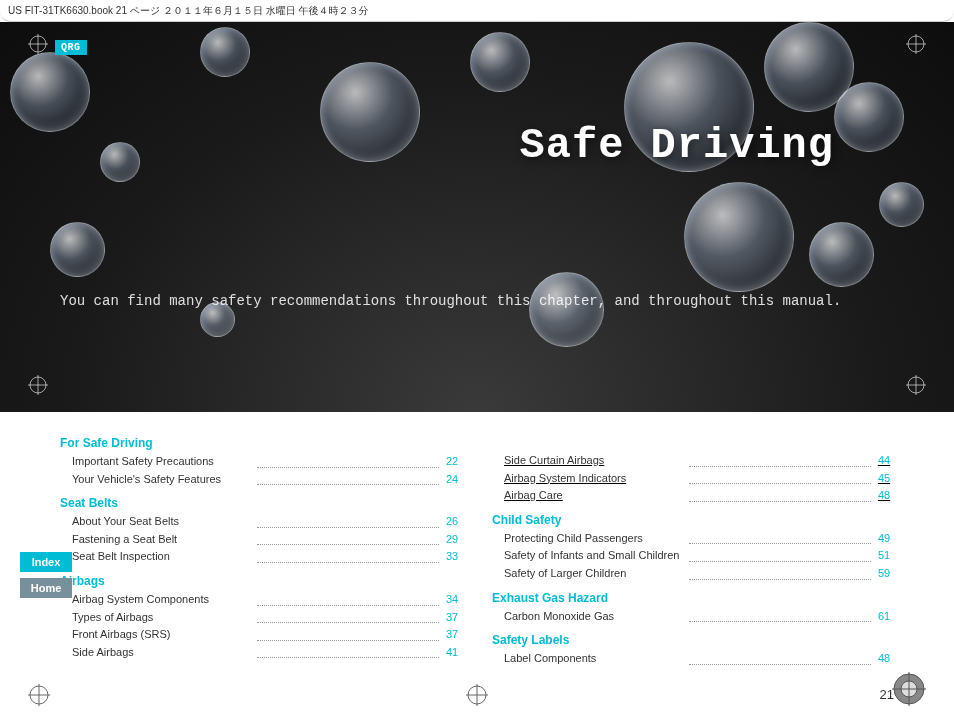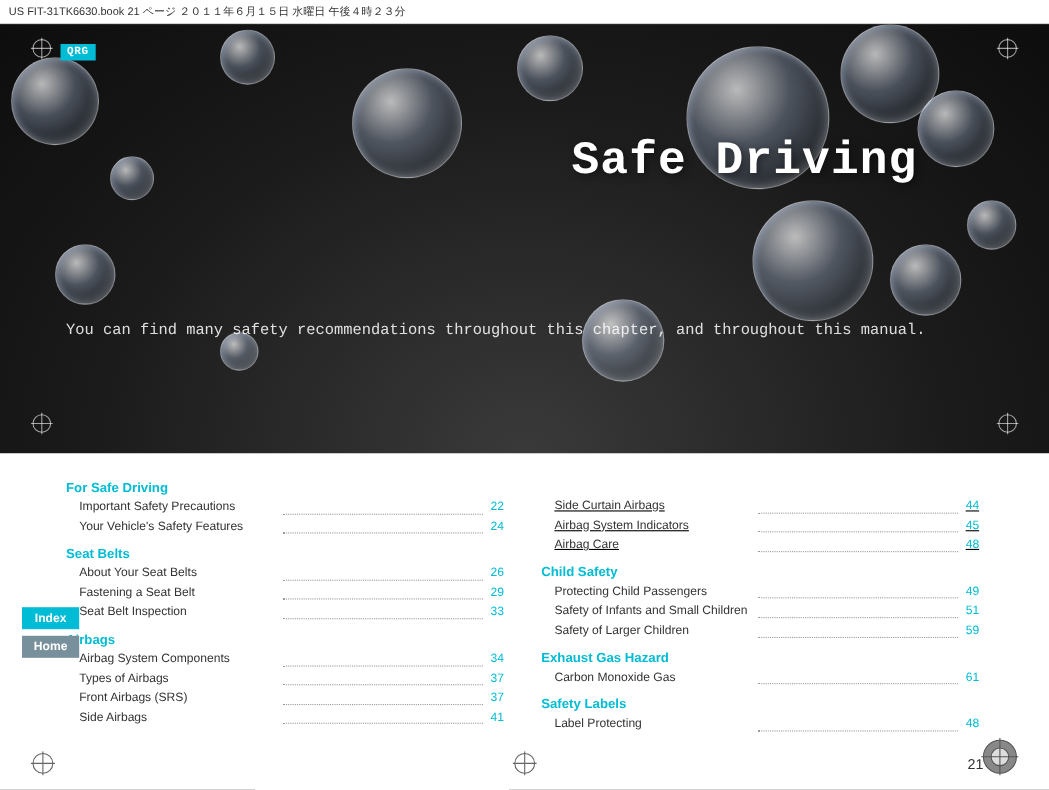--- a/index.html
+++ b/index.html
@@ -16,20 +16,21 @@
     .top-bar {
       width: 100%;
       height: 22px;
       background: #fff;
       border-bottom: 1px solid #ccc;
       display: flex;
       align-items: center;
       padding: 0 8px;
       font-size: 10px;
       color: #333;
+      border-radius: 11px;
     }
 
     
     .hero {
       width: 100%;
       height: 390px;
       background: #1a1a1a;
       position: relative;
       overflow: hidden;
       font-family: Liberation Mono, monospace;
@@ -345,21 +346,21 @@
 
       <div class="toc-section-title">Exhaust Gas Hazard</div>
       <div class="toc-item">
         <span class="toc-item-text">Carbon Monoxide Gas</span>
         <span class="toc-dots"></span>
         <span class="toc-page">61</span>
       </div>
 
       <div class="toc-section-title">Safety Labels</div>
       <div class="toc-item">
-        <span class="toc-item-text">Label Protecting</span>
+        <span class="toc-item-text">Label Components</span>
         <span class="toc-dots"></span>
         <span class="toc-page">48</span>
       </div>
     </div>
 
   </div>
 </div>
 
 <div class="page-number">21</div>
 

